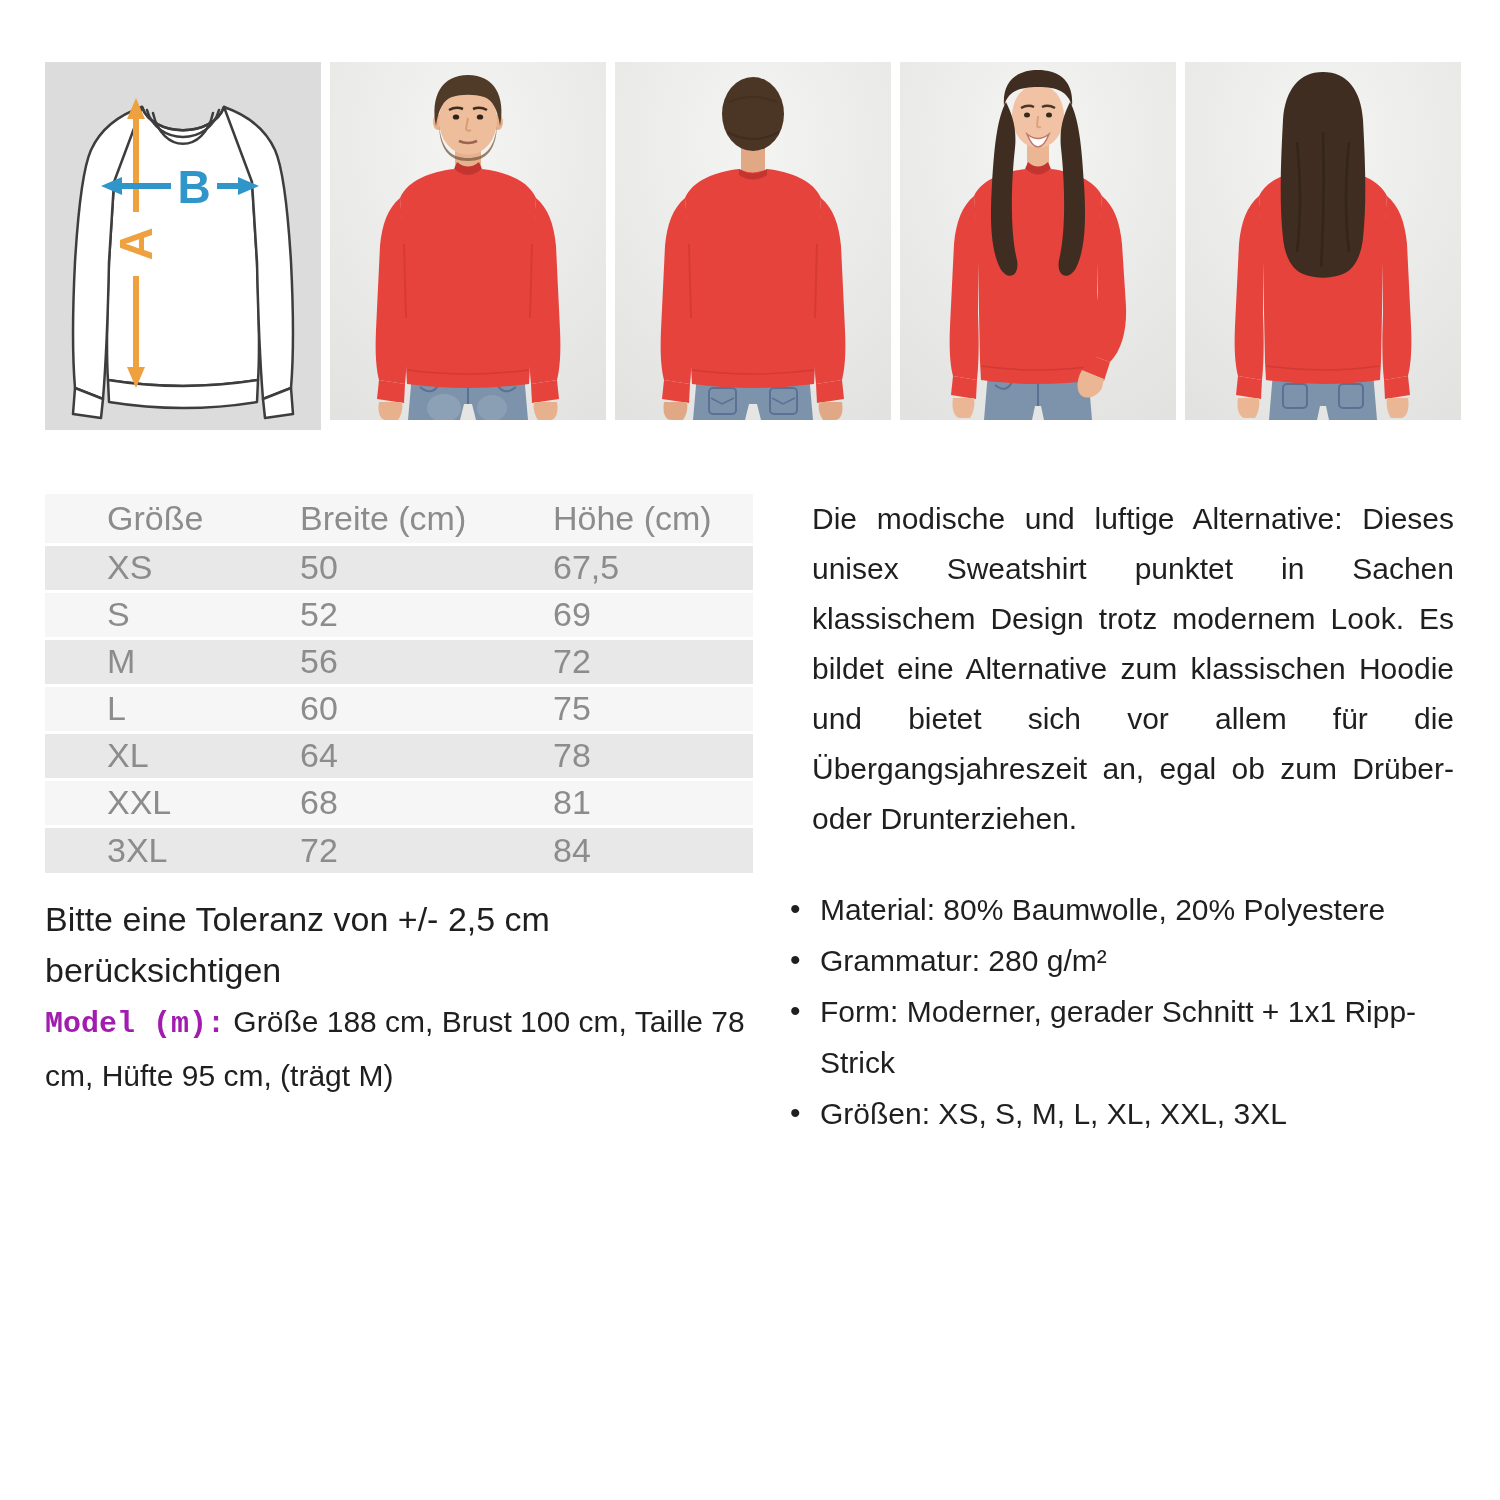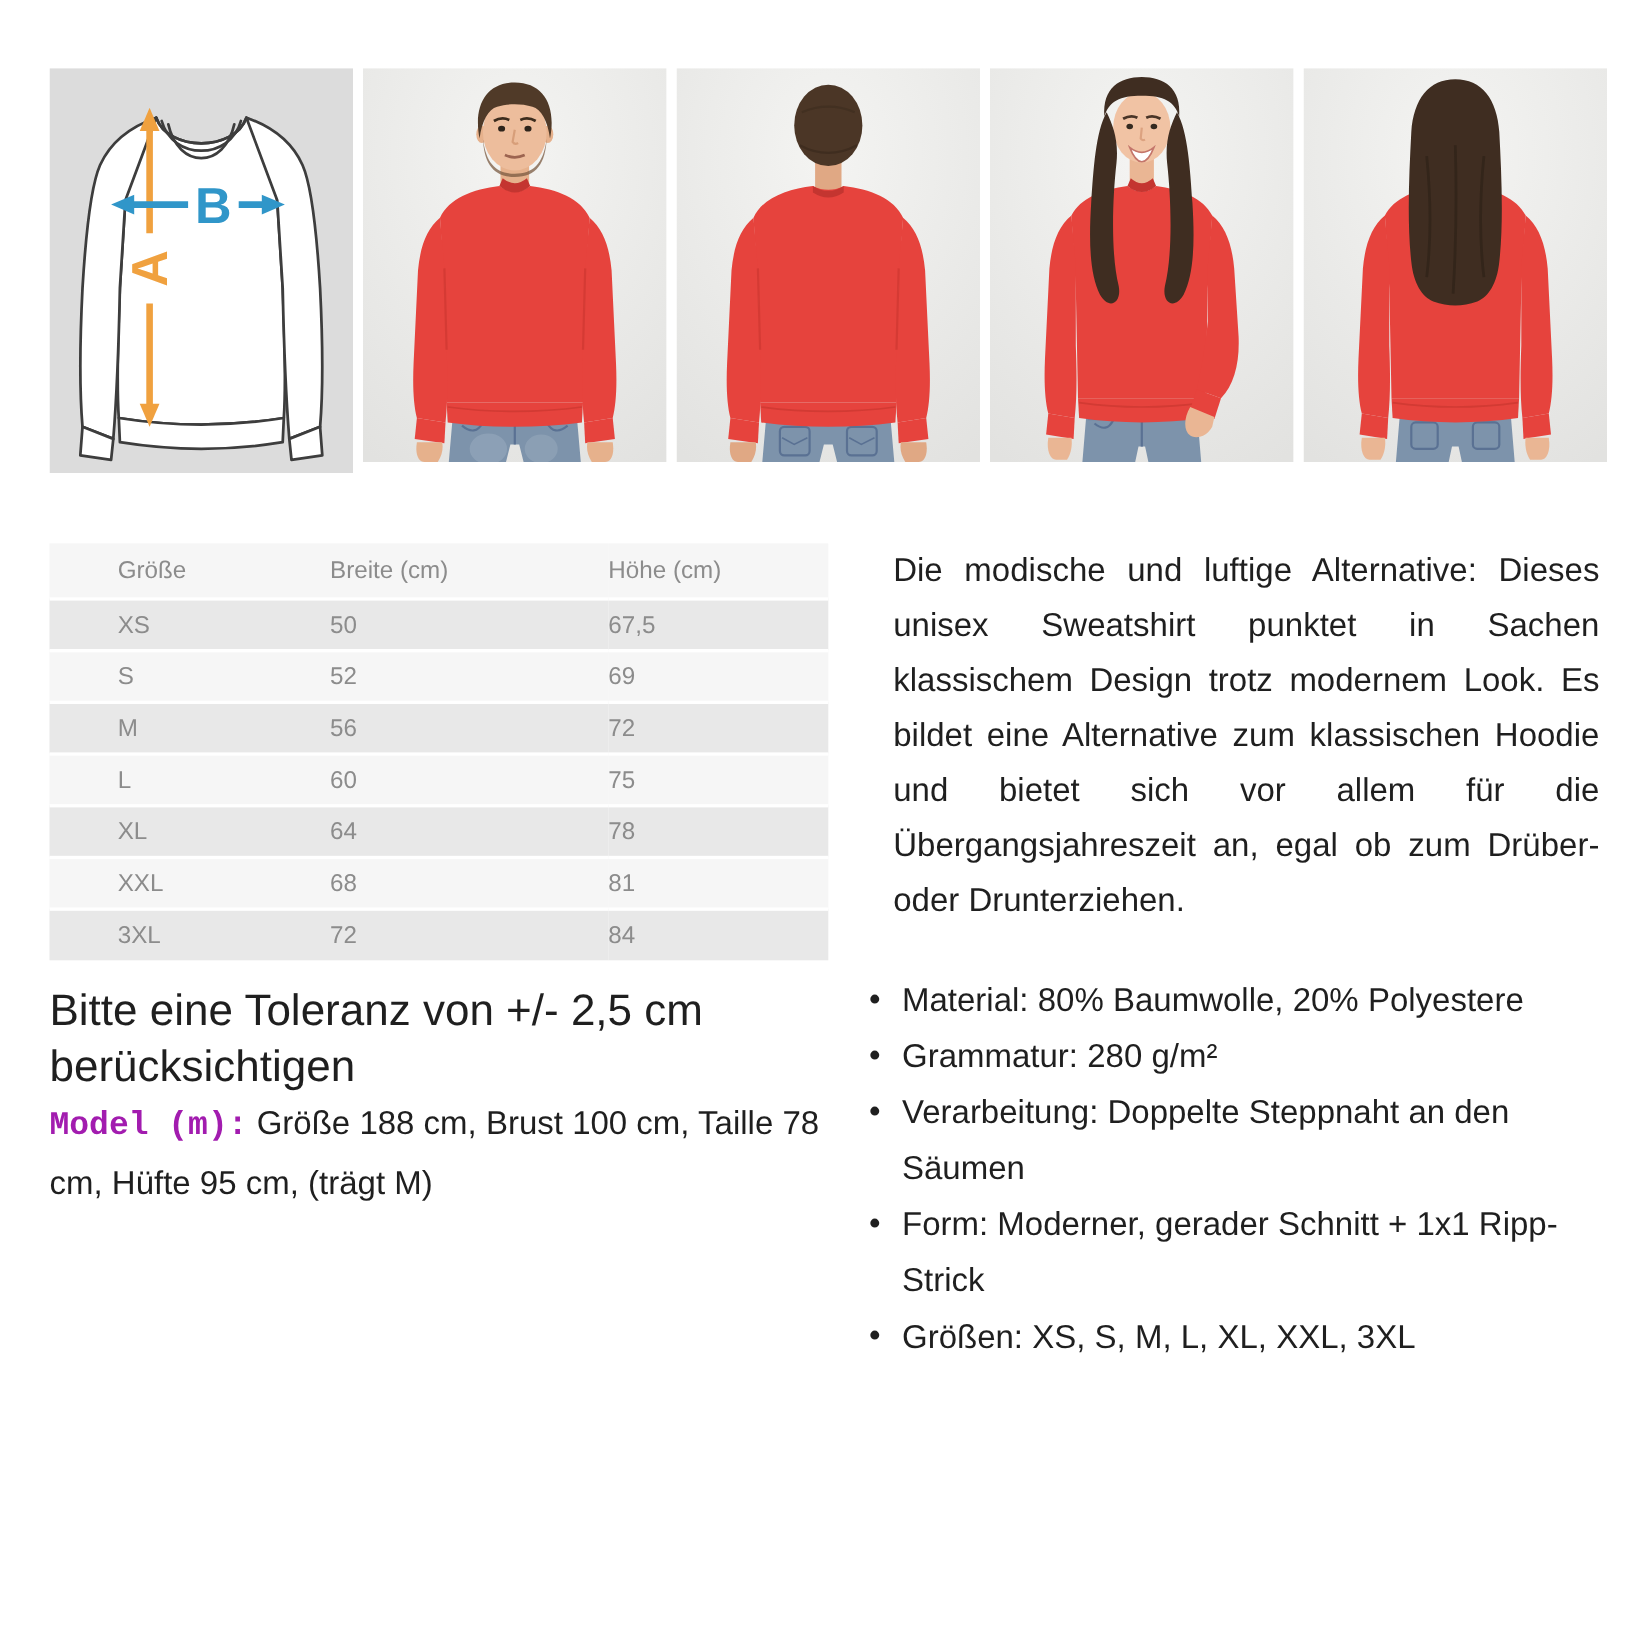--- a/index.html
+++ b/index.html
@@ -14,29 +14,29 @@
 
   .dim-label { position:absolute; font-weight:bold; font-size:46px; line-height:1;
                transform:translate(-50%,-50%); }
   .dim-label.a { left:91px; top:182px; transform:translate(-50%,-50%) rotate(-90deg); }
   .dim-label.b { left:149px; top:125px; }
 
   
   .left-col  { position:absolute; left:45px;  top:494px; width:708px; }
   .right-col { position:absolute; left:780px; top:494px; width:674px; }
 
-  table.size { width:100%; border-collapse:collapse; font-size:22px; color:#8c8c8c; }
+  table.size { width:100%; border-collapse:collapse; font-size:34px; color:#8c8c8c; }
   table.size col.c1 { width:255px; } table.size col.c2 { width:253px; }
   table.size th { font-weight:normal; text-align:left; background:#f6f6f6; height:50px; }
   table.size td { height:47px; border-top:3px solid #ffffff; }
   table.size th:first-child, table.size td:first-child { padding-left:62px; }
   table.size tbody tr:nth-child(odd)  td { background:#e8e8e8; }
   table.size tbody tr:nth-child(even) td { background:#f6f6f6; }
 
-  .tolerance { margin-top:21px; font-size:40px; line-height:51px; }
+  .tolerance { margin-top:21px; font-size:34px; line-height:51px; }
   .model-note { font-size:30px; line-height:51px; }
   .model-note.w { margin-top:51px; }
   .model-note b { color:#a21caf;font-family:Liberation Mono, monospace; }
 
   .description { font-size:30px; line-height:50px; text-align:justify;
                  hyphens:auto;margin-left:32px; -webkit-hyphens:auto; }
   ul.features { margin-top:40px; list-style:none; font-size:30px; line-height:51px; }
   ul.features li { position:relative; padding-left:40px; }
   ul.features li::before { content:"\2022"; position:absolute; left:10px; top:-1px; }
 </style>
@@ -317,19 +317,18 @@
     <p class="model-note m"><b>Model (m):</b><span> Größe 188 cm, Brust 100 cm, Taille 78 cm, Hüfte 95 cm, (trägt M)</span></p>
 
   </div>
 
   <div class="right-col">
     <p class="description">Die modische und luftige Alternative: Dieses unisex Sweatshirt punktet in Sachen klassischem Design trotz modernem Look. Es bildet eine Alternative zum klassischen Hoodie und bietet sich vor allem für die Übergangsjahreszeit an, egal ob zum Drüber- oder Drunterziehen.</p>
 
     <ul class="features">
       <li>Material: 80% Baumwolle, 20% Polyestere</li>
         <li>Grammatur: 280 g/m²</li>
-        <li>Verarbeitung: Doppelte Steppnaht an den Säumen</li>
         <li>Form: Moderner, gerader Schnitt + 1x1 Ripp-Strick</li>
         <li>Größen: XS, S, M, L, XL, XXL, 3XL</li>
     </ul>
   </div>
 
 </div>
 
 </body></html>

